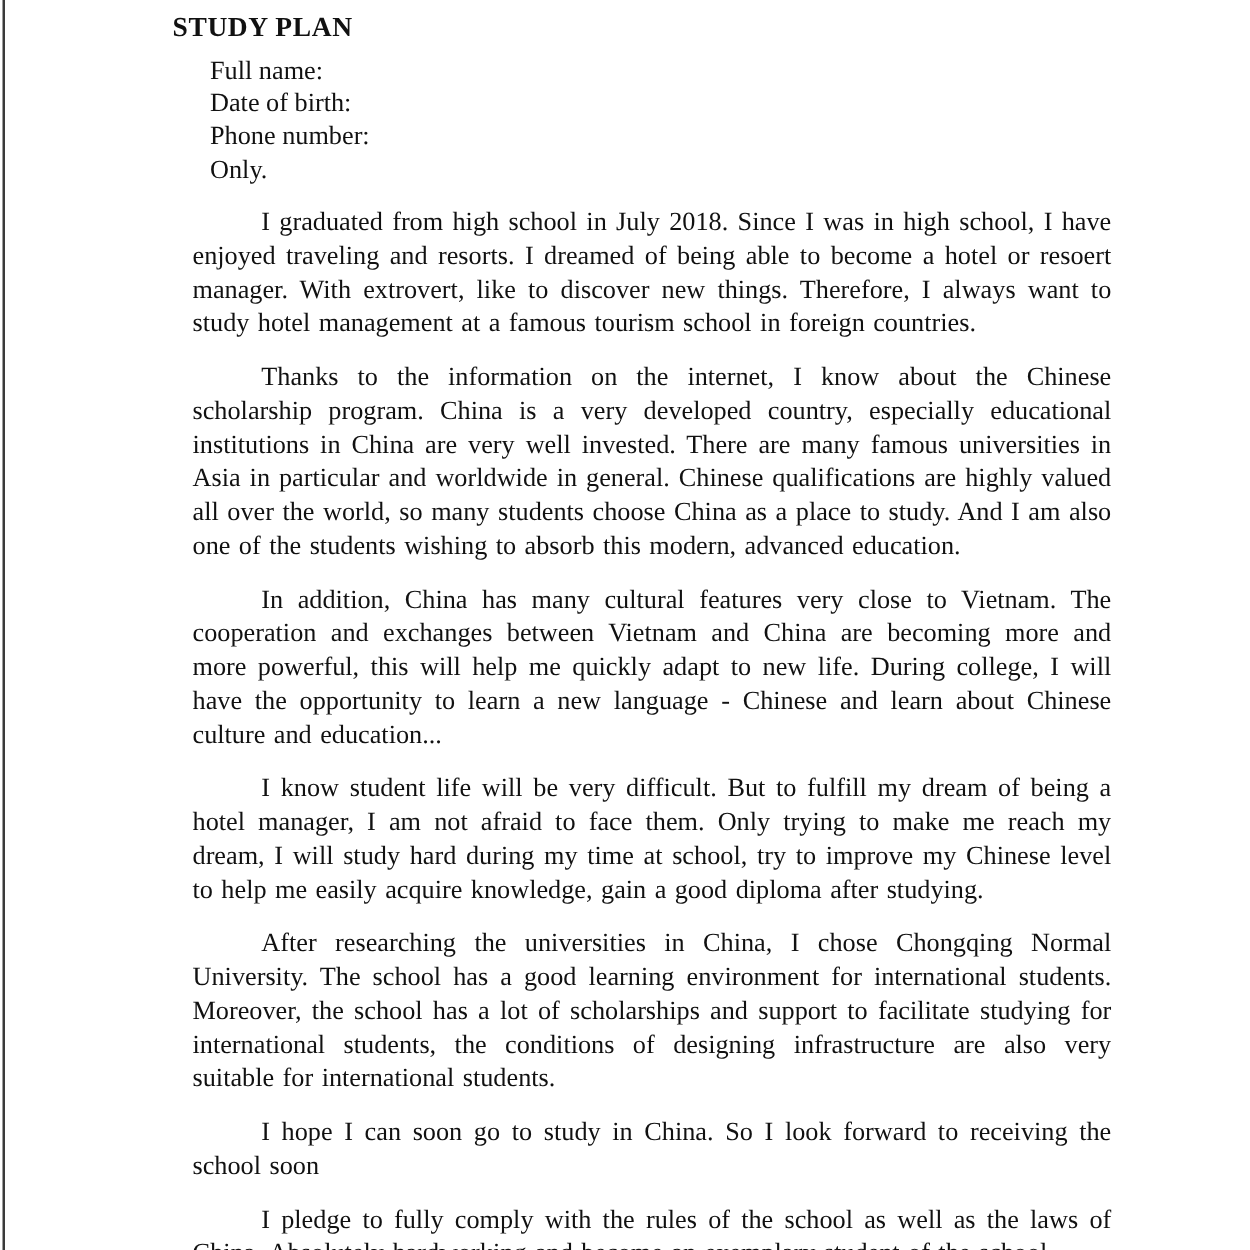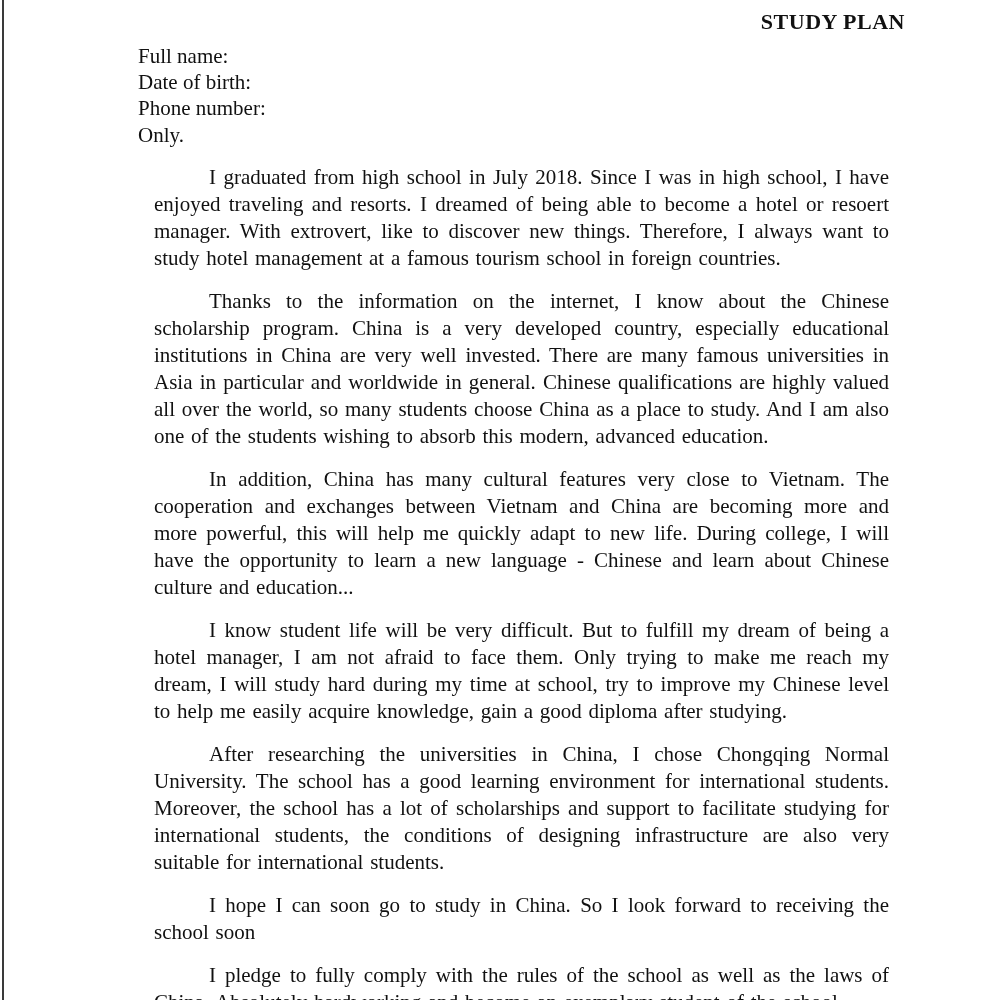--- a/index.html
+++ b/index.html
@@ -27,34 +27,35 @@
   }
   .content {
     position: absolute;
     left: 0;
     top: 0;
     width: 100%;
     box-sizing: border-box;
     padding: 8px 95px 0 138px;
   }
   .doc-title {
-    text-align: right;
+    text-align: left;
     font-weight: bold;
     font-size: 22px;
     line-height: 28px;
     margin: 0 0 7px 0;
     letter-spacing: 0.5px;
   }
   .field-line {
     font-size: 21px;
     line-height: 26.2px;
     text-align: left;
   }
   .fields {
     margin-bottom: 5px;
+    margin-left: 30px;
   }
   .para {
     margin: 16px;
     font-size: 21px;
     line-height: 27px;
     text-align: justify;
     text-indent: 55px;
     word-spacing: 1.5px;
   }
   .closing {

